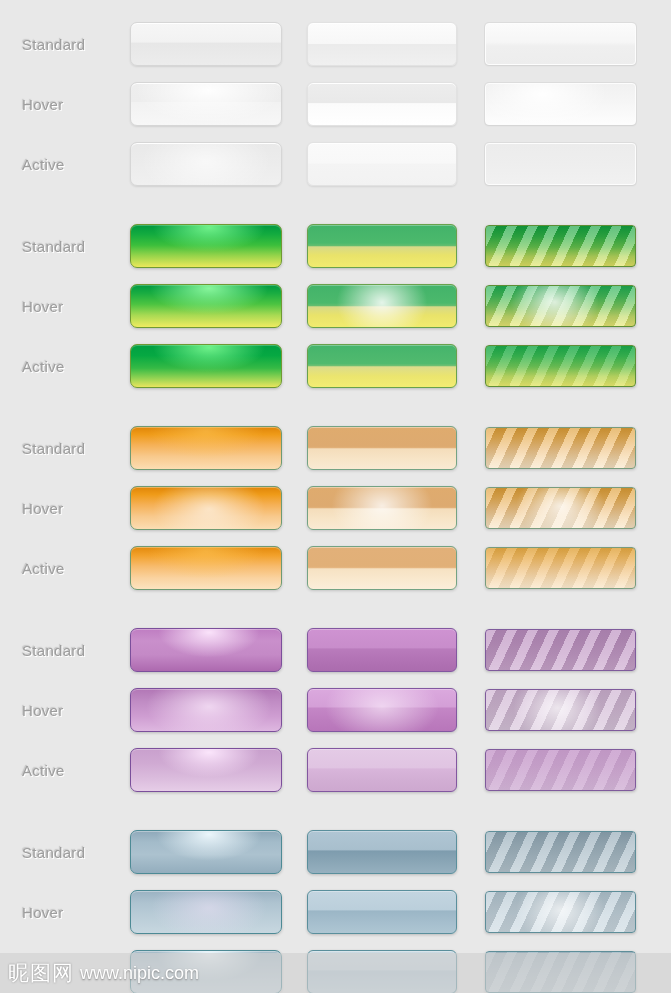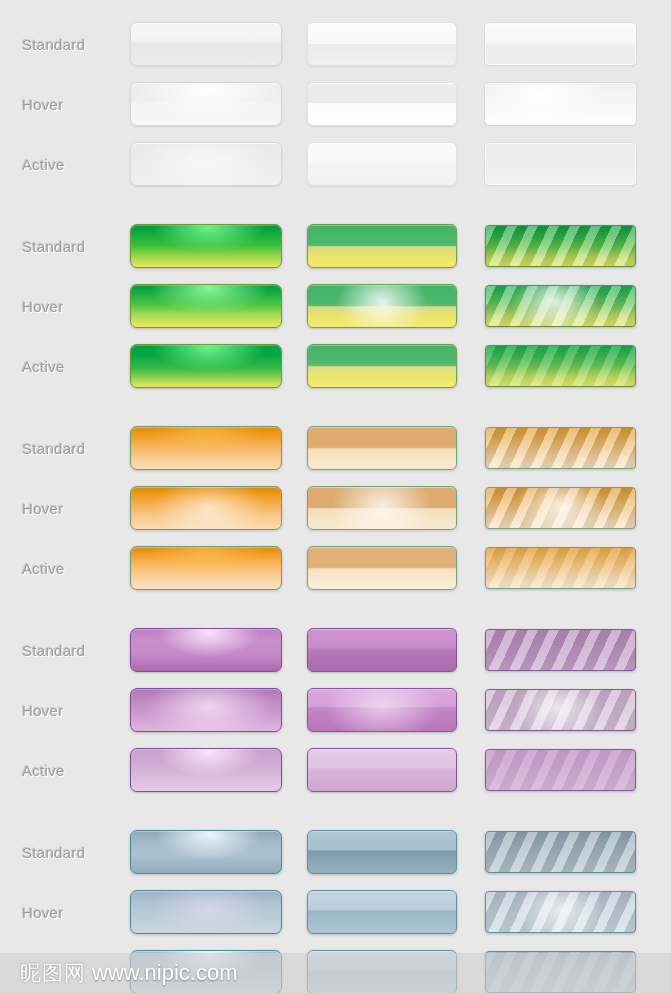--- a/index.html
+++ b/index.html
@@ -200,26 +200,26 @@
 
   
   .footer{
     position:absolute;left:0;bottom:0;width:671px;height:40px;
     background:rgba(208,208,208,.62);
     display:flex;align-items:center;
     pointer-events:none;
   }
   .wm-logo{
     font-size:21px;color:#ffffff;letter-spacing:1px;
-    margin-left:20px;
+    margin-left:8px;
     text-shadow:0 0 2px rgba(120,120,120,.9);
     font-family:"DejaVu Sans",sans-serif;
   }
   .wm-url{
-    font-size:22px;color:#ffffff;margin-left:6px;
+    font-size:18px;color:#ffffff;margin-left:6px;
     text-shadow:0 1px 2px rgba(110,110,110,.85);
     font-family:"Liberation Sans",sans-serif;
   }
   .wm-id{
     position:absolute;right:6px;top:50%;transform:translateY(-50%);
     font-size:13px;color:#ffffff;
     text-shadow:0 1px 1px rgba(110,110,110,.8);
     white-space:nowrap;
     font-family:"Liberation Sans",sans-serif;
   }

